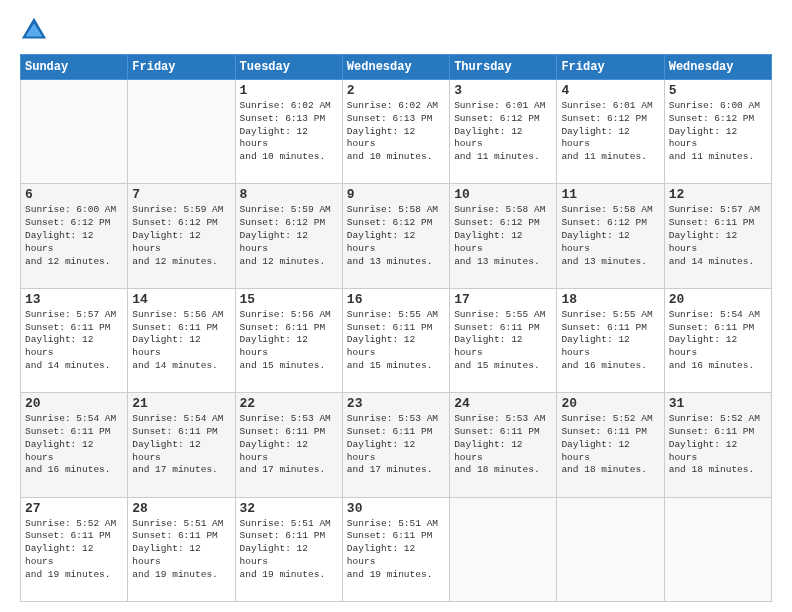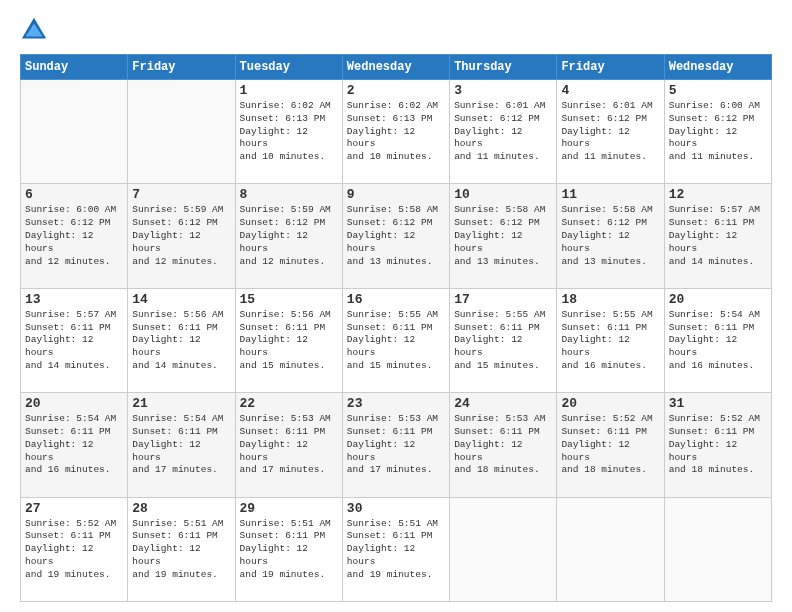--- a/index.html
+++ b/index.html
@@ -340,21 +340,21 @@
 and 19 minutes.</div>
           </td>
           <td>
             <span class="day-number">28</span>
             <div class="day-info" style="white-space: pre-line;">Sunrise: 5:51 AM
 Sunset: 6:11 PM
 Daylight: 12 hours
 and 19 minutes.</div>
           </td>
           <td>
-            <span class="day-number">29</span>
+            <span class="day-number">32</span>
             <div class="day-info" style="white-space: pre-line;">Sunrise: 5:51 AM
 Sunset: 6:11 PM
 Daylight: 12 hours
 and 19 minutes.</div>
           </td>
           <td>
             <span class="day-number">30</span>
             <div class="day-info" style="white-space: pre-line;">Sunrise: 5:51 AM
 Sunset: 6:11 PM
 Daylight: 12 hours

